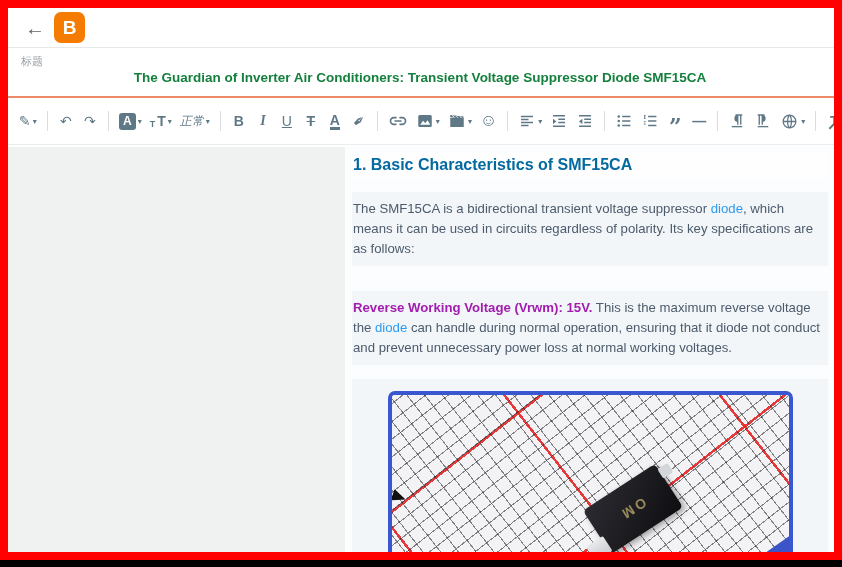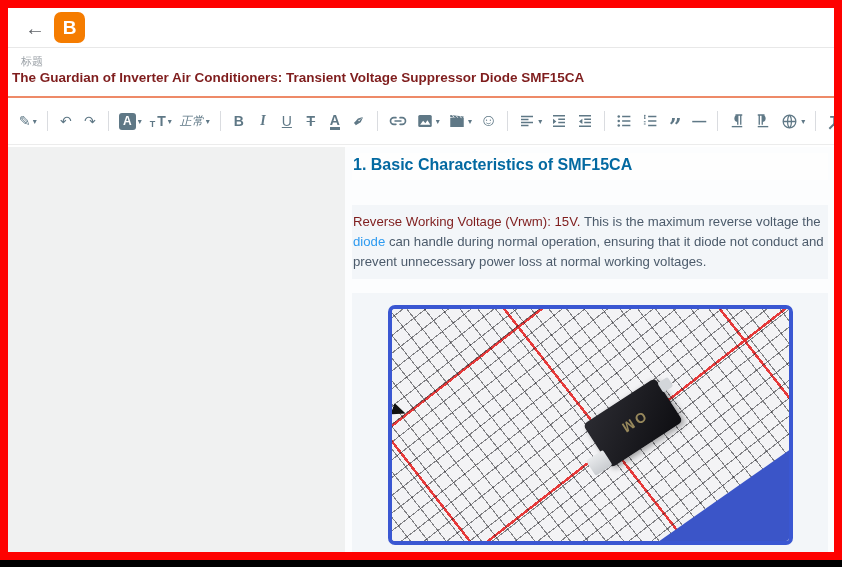--- a/index.html
+++ b/index.html
@@ -7,21 +7,21 @@
   .screen { position:absolute; left:0; top:0; right:0; bottom:7px; border:8px solid #fe0100; background:#fff; overflow:hidden; }
 
   
   .topbar { position:relative; height:40px; background:#fff; border-bottom:1px solid #e8e8e8; }
   .back-btn { position:absolute; left:14px; top:7px; width:26px; height:26px; font-size:20px; color:#5f6368; display:flex; align-items:center; justify-content:center; cursor:pointer; }
   .logo { position:absolute; left:46px; top:4px; width:31px; height:31px; background:#f57c00; border-radius:7px; color:#fff; font-weight:bold; font-size:19px; display:flex; align-items:center; justify-content:center; }
 
   
   .title-area { position:relative; height:50px; background:#fff; border-bottom:2px solid #ee8a68; }
   .title-label { position:absolute; left:13px; top:6px; font-size:11px; color:#9aa0a6; }
-  .title-value { position:absolute; left:4px; top:22px; right:6px; font-size:13.5px; font-weight:bold; color:#7f1d1d; white-space:nowrap; overflow:hidden; }
+  .title-value { position:absolute; left:4px; top:22px; right:6px; font-size:13.5px; font-weight:bold; color:#15803d; white-space:nowrap; overflow:hidden;text-align:center; }
 
   
   .toolbar { position:relative; height:47px; background:#fff; border-bottom:1px solid #ececec; display:flex; align-items:center; padding:0 8px; gap:2px; color:#5f7886; }
   .tbtn { display:flex; align-items:center; justify-content:center; gap:2px; min-width:22px; height:28px; padding:0 3px; font-size:14px; color:#5f7886; cursor:pointer; flex:0 0 auto; }
   .tbtn svg { display:block; }
   .caret { font-size:8px; color:#5f7886; }
   .tsep { width:1px; height:20px; background:#dadce0; margin:0 5px; flex:0 0 auto; }
   .g-bold { font-weight:bold; }
   .g-italic { font-style:italic; font-family:"Liberation Serif","DejaVu Serif",serif; font-weight:bold; }
   .g-underline { text-decoration:underline; }
@@ -37,21 +37,21 @@
   .g-hr { font-weight:bold; }
   .clear-wrap { position:relative; font-weight:bold; }
   .clear-wrap .slash { position:absolute; left:-4px; top:7px; width:22px; height:1.6px; background:#5f7886; transform:rotate(-45deg); }
   .rtl-flip { transform:scaleX(-1); }
 
   
   .canvas { position:absolute; left:0; top:139px; right:0; bottom:0; background:#f0f1f1; overflow:hidden; }
   .document { position:absolute; left:337px; top:0; right:0; bottom:0; background:#fcfdfe; padding:6px 6px 0 7px; overflow:hidden; }
   .doc-heading { background:#fefefe; font-size:16px; font-weight:bold; color:#0369a1; padding:3px 1px 6px 1px; }
   .doc-p { background:#f3f6f9; font-size:13.2px; line-height:20px; color:#4c5b6b; padding:7px 4px 7px 1px; }
-  .doc-p .lead { font-weight:normal; color:#7f1d1d; }
+  .doc-p .lead { font-weight:bold; color:#a21caf; }
   .doc-link { color:#2e9bf0; cursor:pointer; }
   .p1 { margin-top:12px; }
   .p2 { margin-top:25px; }
 
   
   .img-block { margin-top:14px; background:#f3f6f9; padding:12px 0 0 36px; height:260px; }
   .photo-frame { width:405px; height:240px; border:4px solid #3a57d2; border-radius:7px; overflow:hidden; background:#f3f3f5; position:relative; cursor:pointer; }
   .photo {
     position:absolute; inset:0;
     background-color:#f3f3f5;
@@ -234,20 +234,21 @@
     <div class="tbtn">
       <span class="clear-wrap"><span>T</span><span class="slash"></span></span>
     </div>
   </div>
 
   <div class="canvas">
     <div class="document">
 
       <div class="doc-heading">1. Basic Characteristics of SMF15CA</div>
 
+      <div class="doc-p p1"><span>The SMF15CA is a bidirectional transient voltage suppressor </span><span class="doc-link">diode</span><span>, which means it can be used in circuits regardless of polarity. Its key specifications are as follows:</span></div>
 
       <div class="doc-p p2"><span class="lead">Reverse Working Voltage (Vrwm): 15V.</span><span> This is the maximum reverse voltage the </span><span class="doc-link">diode</span><span> can handle during normal operation, ensuring that it diode not conduct and prevent unnecessary power loss at normal working voltages.</span></div>
 
       <div class="img-block">
         <div class="photo-frame">
           <div class="photo">
             <div class="corner corner-br"></div>
 
             <div class="ruler-arrow"></div>
             <div class="diode">

